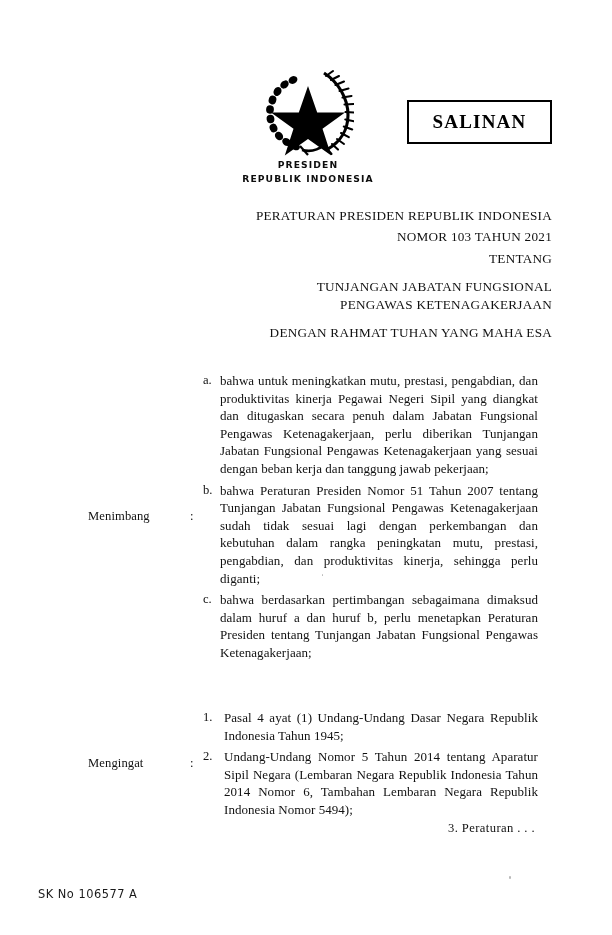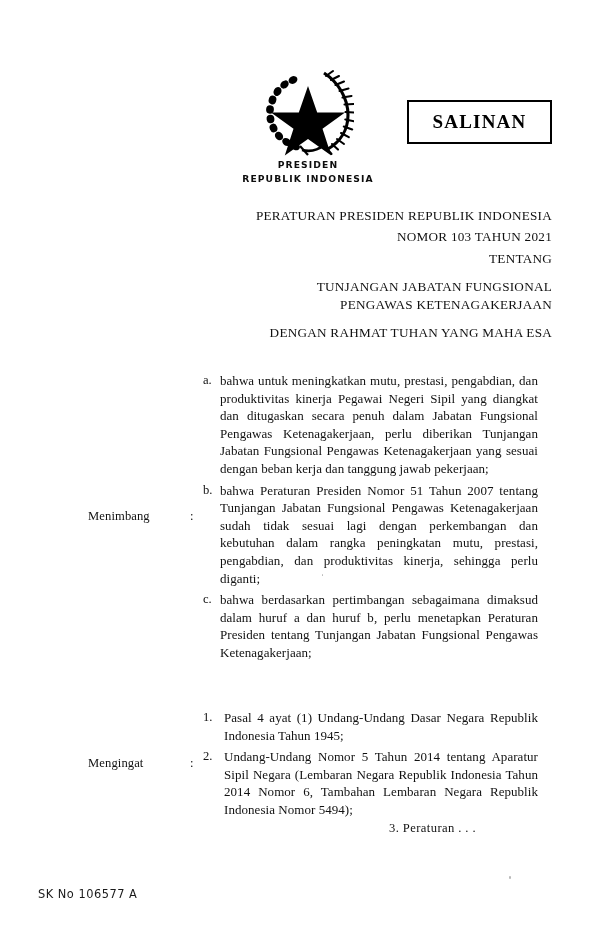--- a/index.html
+++ b/index.html
@@ -140,21 +140,21 @@
     letter-spacing: 0.05px;
     hyphens: none;
   }
 
   
   #continuation-note {
     position: absolute;
     left: 330px;
     top: 820px;
     width: 205px;
-    text-align: center;
+    text-align: right;
     font-size: 12.6px;
     line-height: 17.6px;
     letter-spacing: 0.4px;
   }
 
   #document-code {
     position: absolute;
     left: 38px;
     top: 887px;
     font-family: "DejaVu Sans", sans-serif;

